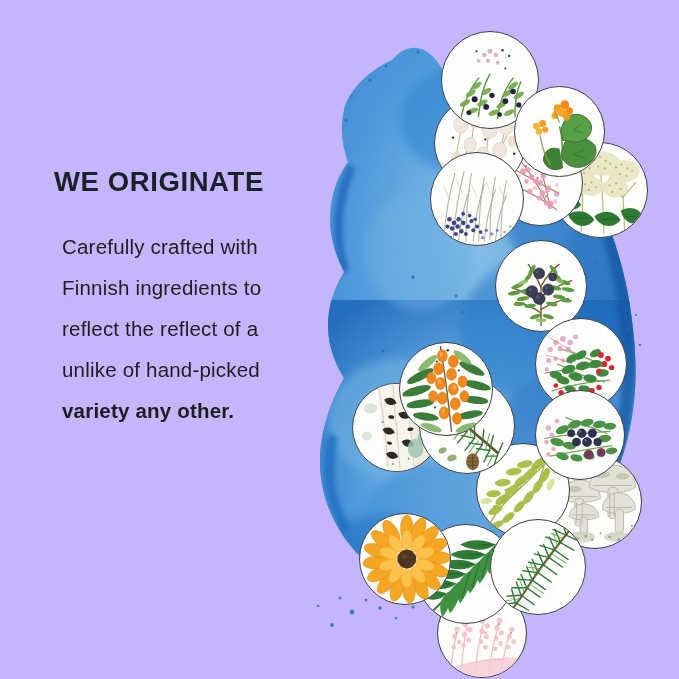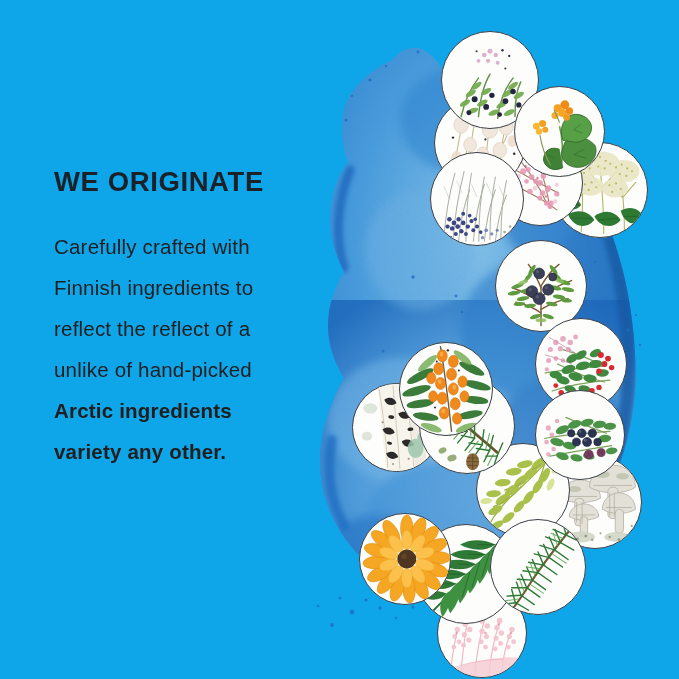--- a/index.html
+++ b/index.html
@@ -2,31 +2,31 @@
 <html><head>
 <meta charset="utf-8">
 <style>
   html,body{margin:0;padding:0;}
   body{
     width:679px;height:679px;
     background:#ffffff;
     font-family:"Liberation Sans","DejaVu Sans",sans-serif;
     overflow:hidden;position:relative;
   }
-  #stage{position:relative;width:679px;height:679px;overflow:hidden;background:#0ea5e9;}
+  #stage{position:relative;width:679px;height:679px;overflow:hidden;background:#c4b5fd;}
 
   
   .copy{position:absolute;left:54px;top:164px;width:300px;}
   .headline{
     font-size:27.5px;font-weight:700;letter-spacing:.6px;
     color:#1b2129;line-height:1.30;margin:0 0 26px 0;
     text-transform:uppercase;
   }
   .headline span{display:block;white-space:nowrap;}
-  .body-copy{margin:0;}
+  .body-copy{margin:8px;}
   .body-copy .ln{
     display:block;white-space:nowrap;
     font-size:20.5px;line-height:41px;color:#1e1e1e;
     letter-spacing:.2px;font-weight:400;
   }
   .body-copy .ln.b{font-weight:700;}
 
   
   #art{position:absolute;left:0;top:0;width:679px;height:679px;}
 
@@ -961,18 +961,17 @@
 
   <div class="copy">
     <h1 class="headline">
       <span>WE ORIGINATE</span>
     </h1>
     <p class="body-copy">
       <span class="ln">Carefully crafted with</span>
       <span class="ln">Finnish ingredients to</span>
       <span class="ln">reflect the reflect of a</span>
       <span class="ln">unlike of hand-picked</span>
-      <span class="ln b">Arctic ingredients</span>
       <span class="ln b">variety any other.</span>
     </p>
   </div>
 
 </div>
 
 </body></html>

